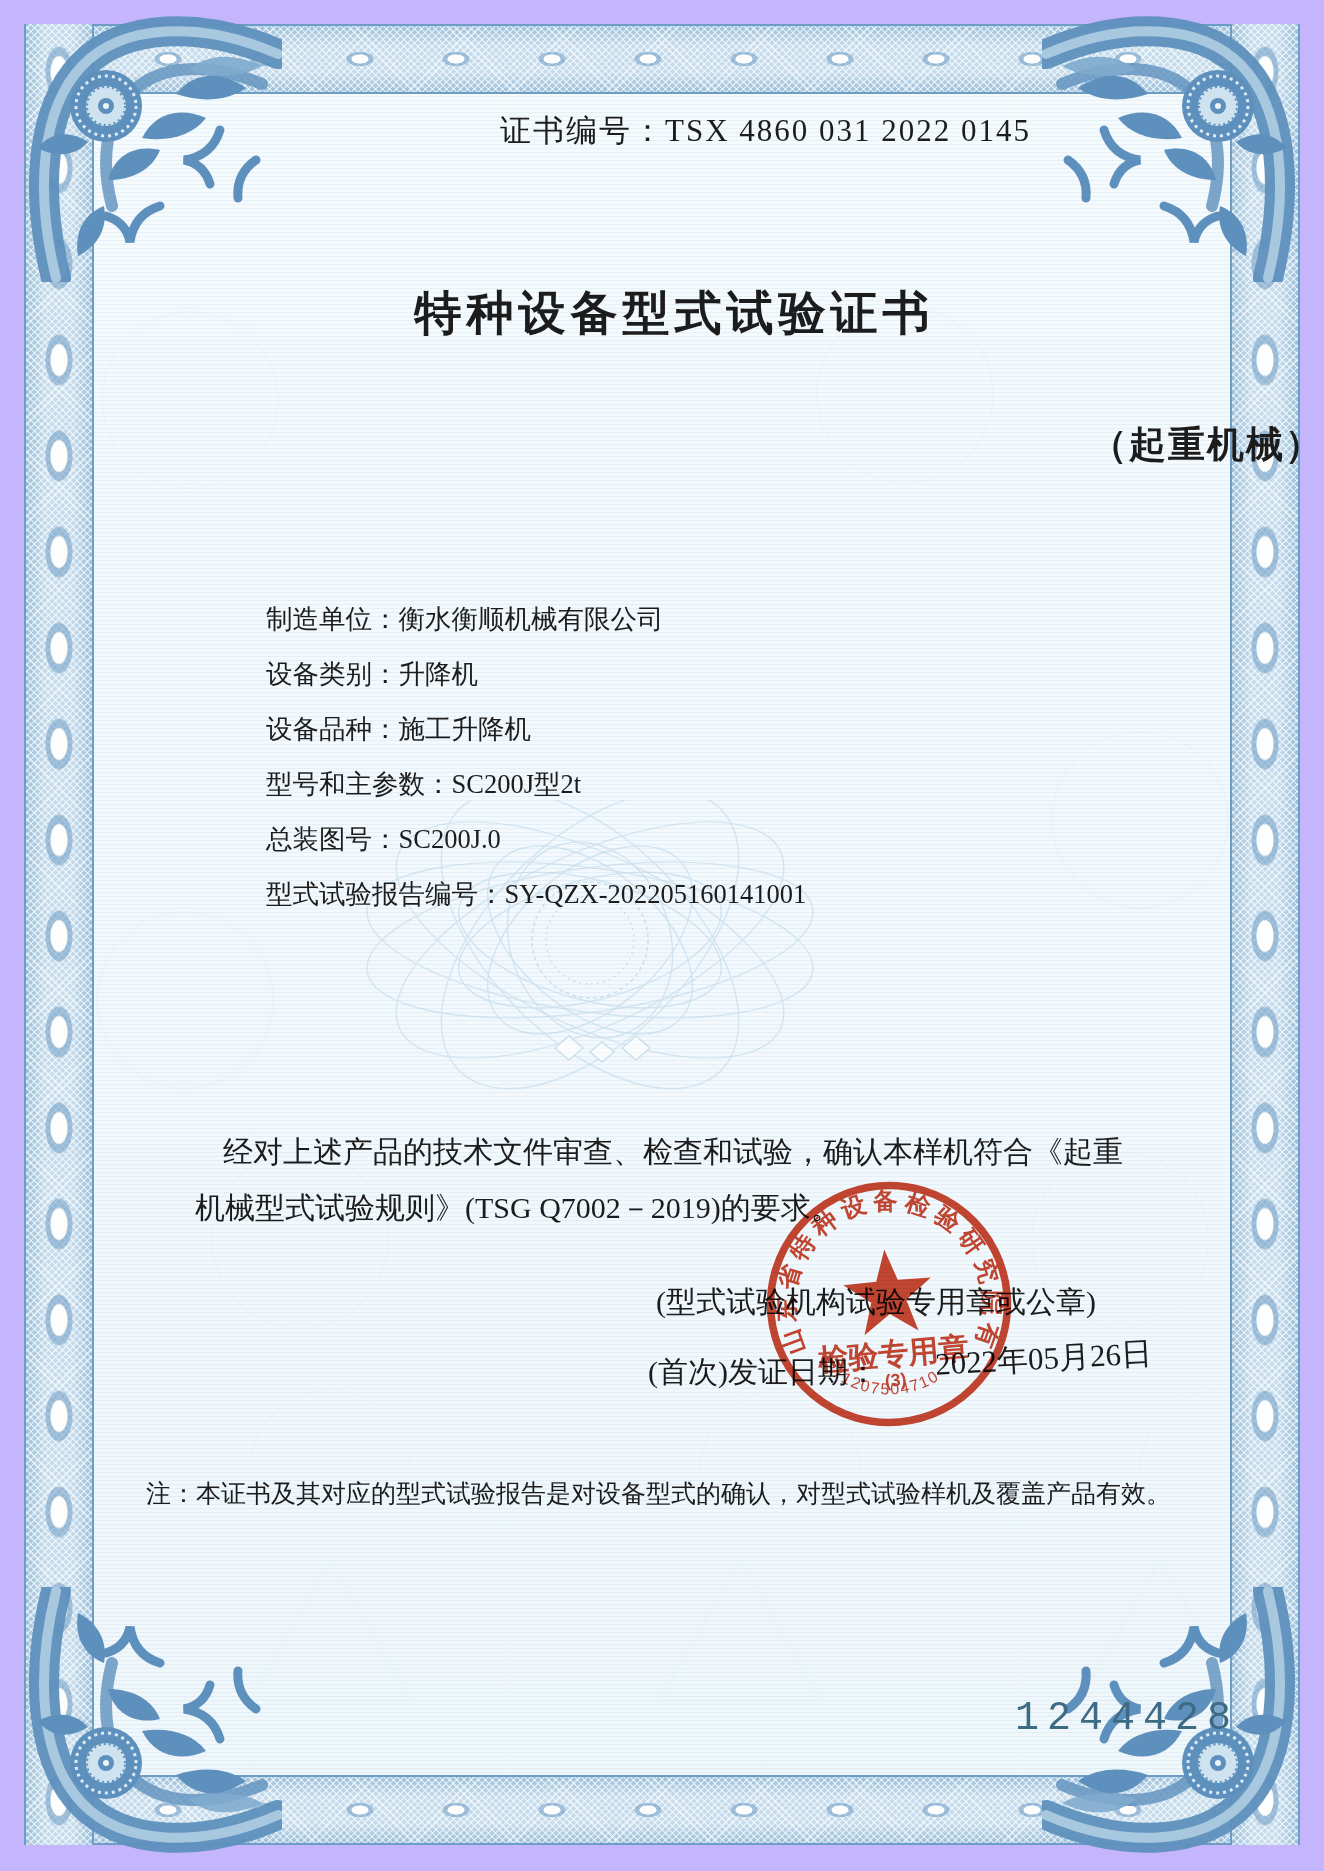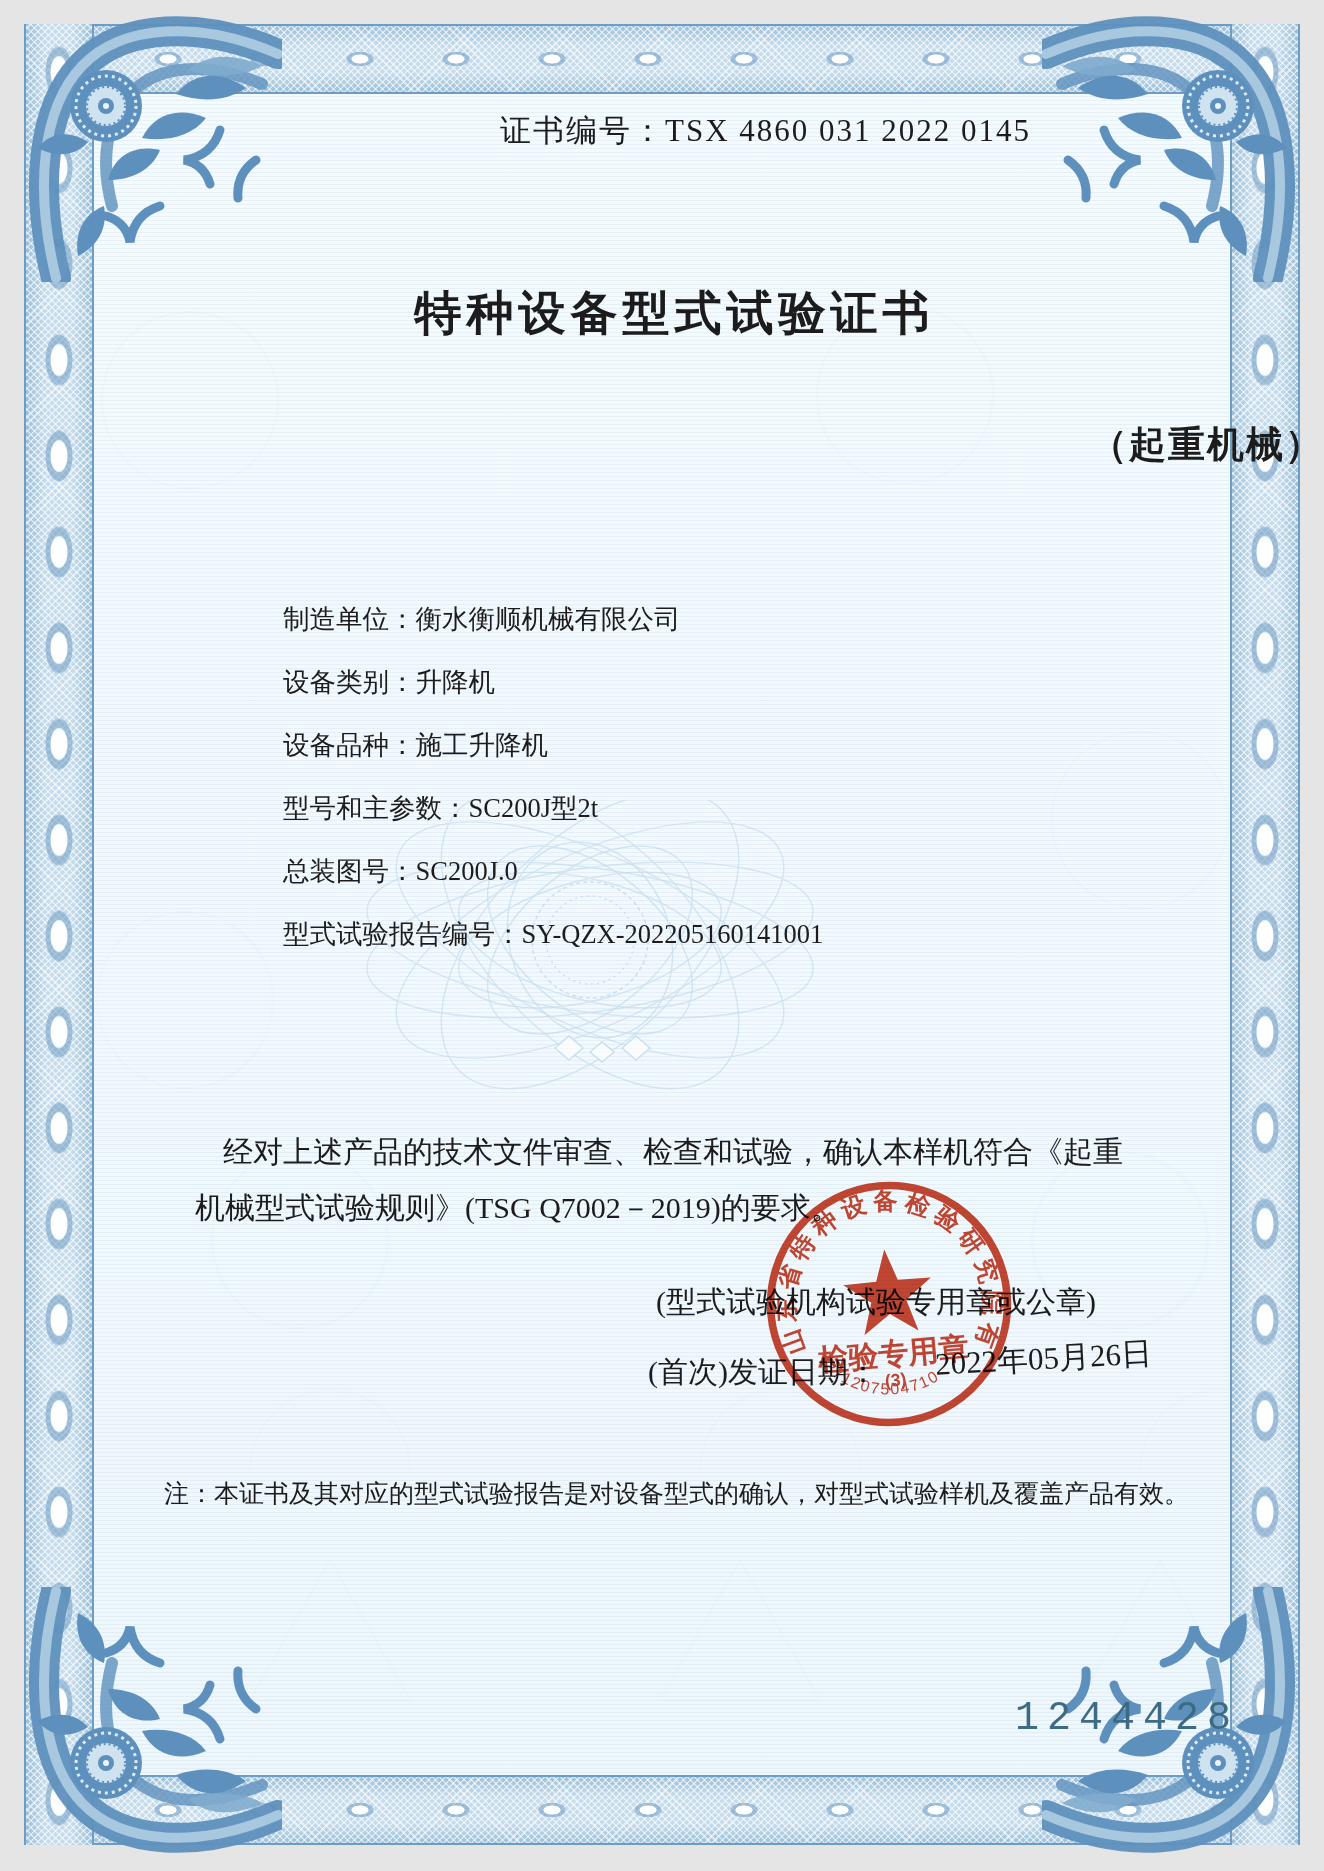--- a/index.html
+++ b/index.html
@@ -1,16 +1,16 @@
 <!DOCTYPE html>
 <html><head>
 <meta charset="utf-8">
 <style>
   html,body{margin:0;padding:0;background:#ffffff;}
-  .page{position:relative;width:1324px;height:1871px;background:#e5e5e5;overflow:hidden;
+  .page{position:relative;width:1324px;height:1871px;background:#c4b5fd;overflow:hidden;
         font-family:"Liberation Serif","DejaVu Serif",serif;color:#1c1c1c;}
   
   .paper{position:absolute;left:92px;top:92px;right:92px;bottom:94px;z-index:1;
     background-image:
       repeating-linear-gradient(180deg, rgba(150,190,220,.16) 0 1px, rgba(255,255,255,0) 1px 4px),
       linear-gradient(180deg,#f5fafd,#f0f7fb);}
   
   .band{position:absolute;z-index:2;background-color:#b7d2e6;}
   .band.h{left:24px;right:24px;height:66px;border-top:2px solid #6d9dc5;border-bottom:2px solid #6d9dc5;
     background-image:
@@ -36,28 +36,28 @@
   
   .rosette{position:absolute;left:350px;top:800px;width:480px;height:300px;z-index:1;opacity:.65;}
   .bg-marks{position:absolute;inset:0;z-index:1;opacity:.5}
   
   .txt{position:absolute;z-index:5;white-space:nowrap;}
   .cert-no{left:500px;top:110px;font-size:31px;letter-spacing:2px;}
   .title{left:0;right:0;top:282px;text-align:center;font-family:"Liberation Sans","DejaVu Sans",sans-serif;
          font-weight:bold;font-size:47px;letter-spacing:5px;padding-left:25px;}
   .subtitle{left:40px;right:0;top:420px;text-align:right;font-weight:bold;font-size:37px;letter-spacing:2px;}
   .fields{left:266px;top:592px;}
-  .field{height:63px;line-height:55px;font-size:26.5px;margin-left:17px;}
+  .field{height:55px;line-height:55px;font-size:26.5px;}
   .field.gap{margin-top:14px;}
   .statement{left:195px;top:1094px;width:950px;font-size:30px;line-height:56px;
              text-indent:28px;white-space:normal;}
   .seal-note{left:656px;top:1282px;font-size:30px;}
   .issue-label{left:648px;top:1352px;font-size:30px;}
   .issue-date{left:935px;top:1338px;font-size:31px;transform:rotate(-3deg);}
-  .note{left:164px;top:1477px;font-size:25px;}
+  .note{left:146px;top:1477px;font-size:25px;}
   .serial{left:1015px;top:1696px;font-size:40px;letter-spacing:8px;color:#3e6b84;
           font-family:Liberation Mono, monospace;}
   
   .stamp{position:absolute;left:763px;top:1178px;width:252px;height:252px;z-index:6;
          mix-blend-mode:multiply;opacity:.92;transform:rotate(-5deg);}
 </style>
 </head>
 <body>
 
 <svg width="0" height="0" style="position:absolute">

